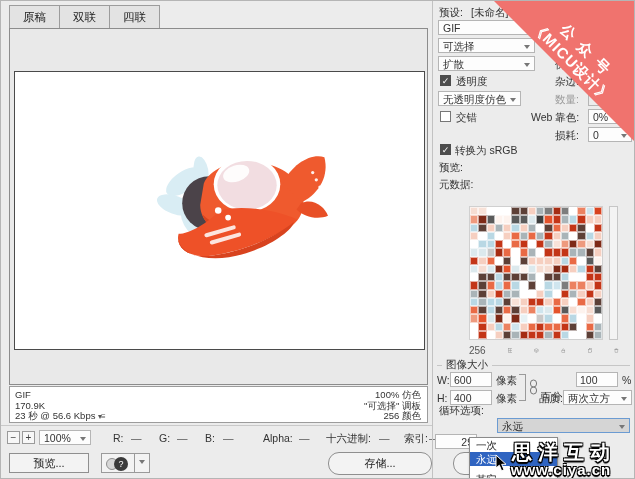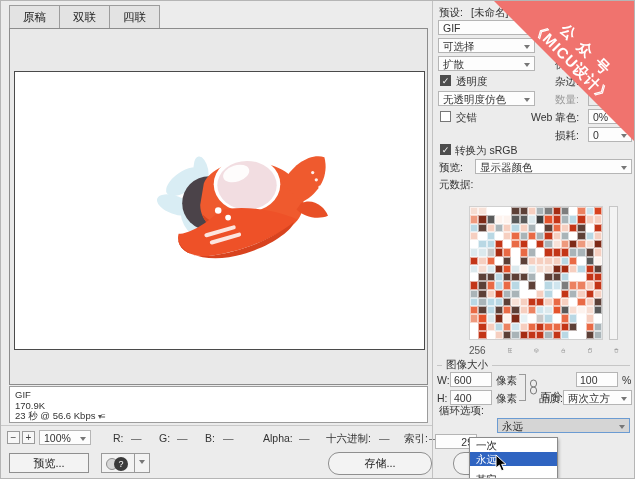--- a/index.html
+++ b/index.html
@@ -121,20 +121,25 @@
       </svg>
     </div>
   </div>
 
   <div class="statusbox">
     <div class="status-left">
       <div>GIF</div>
       <div>170.9K</div>
       <div><span>23 秒 @ 56.6 Kbps</span> <span class="mini-menu">▾≡</span></div>
     </div>
+    <div class="status-right">
+      <div>100% 仿色</div>
+      <div>"可选择" 调板</div>
+      <div>256 颜色</div>
+    </div>
   </div>
 
   <div class="toolbar">
     <div class="zbtn zoom-out">−</div>
     <div class="zbtn zoom-in">+</div>
     <div class="sel chev zoomsel"><span>100%</span></div>
     <span class="tlabel" style="left:112px">R:</span>
     <span class="tval" style="left:130px">—</span>
     <span class="tlabel" style="left:158px">G:</span>
     <span class="tval" style="left:176px">—</span>
@@ -172,37 +177,36 @@
 
     <div class="sel chev" style="left:5px;top:55px;width:97px"><span>扩散</span></div>
     <span class="lbl" style="left:122px;top:57px">仿色:</span>
     <div class="sel chev vbox" style="top:55px"><span>100%</span></div>
 
     <div class="cb on" style="left:7px;top:74px">✓</div>
     <span class="lbl" style="left:23px;top:74px">透明度</span>
     <span class="lbl" style="left:122px;top:74px">杂边:</span>
     <div class="sel chev vbox" style="top:72px"><span>无</span></div>
 
-    <div class="sel chev" style="left:5px;top:90px;width:97px"><span>无透明度仿色</span></div>
+    <div class="sel chev" style="left:5px;top:90px;width:83px"><span>无透明度仿色</span></div>
     <span class="lbl" style="left:122px;top:92px;color:#9a9a9a">数量:</span>
     <div class="sel chev dis vbox" style="top:90px"></div>
 
     <div class="cb" style="left:7px;top:110px"></div>
     <span class="lbl" style="left:23px;top:110px">交错</span>
     <span class="lbl" style="left:98px;top:110px">Web 靠色:</span>
     <div class="sel chev vbox" style="top:108px"><span>0%</span></div>
 
     <span class="lbl" style="left:122px;top:128px">损耗:</span>
     <div class="sel chev vbox" style="top:126px"><span>0</span></div>
 
     <div class="cb on" style="left:7px;top:143px">✓</div>
     <span class="lbl" style="left:22px;top:143px">转换为 sRGB</span>
 
     <span class="lbl" style="left:6px;top:160px">预览:</span>
-    <div class="sel chev" style="left:42px;top:158px;width:157px"><span>显示器颜色</span></div>
 
     <span class="lbl" style="left:6px;top:177px">元数据:</span>
 
     <div class="swatches" id="swatches">
         <div style="background: rgb(246, 221, 210);"></div>
         <div style="background: rgb(248, 226, 216);"></div>
         <div style="background: rgb(255, 255, 255);"></div>
         <div style="background: rgb(255, 255, 255);"></div>
         <div style="background: rgb(255, 255, 255);"></div>
         <div style="background: rgb(93, 64, 55);"></div>
@@ -520,14 +524,18 @@
     <path d="M1 1 L1 14 L4.3 11.2 L6.6 16.8 L9 15.8 L6.7 10.3 L11 10.3 Z" fill="#000" stroke="#fff" stroke-width="1"></path>
   </svg>
 
   <div class="ribbon" style="background: rgb(240, 115, 110);">
     <div class="ribbon-text">
       <div class="ribbon-l1">公众号</div>
       <div class="ribbon-l2">《MICU设计》</div>
     </div>
   </div>
 
+  <div class="watermark">
+    <div class="wm1">思洋互动</div>
+    <div class="wm2">www.ciya.cn</div>
+  </div>
 
 </div>
 
 </body></html>

